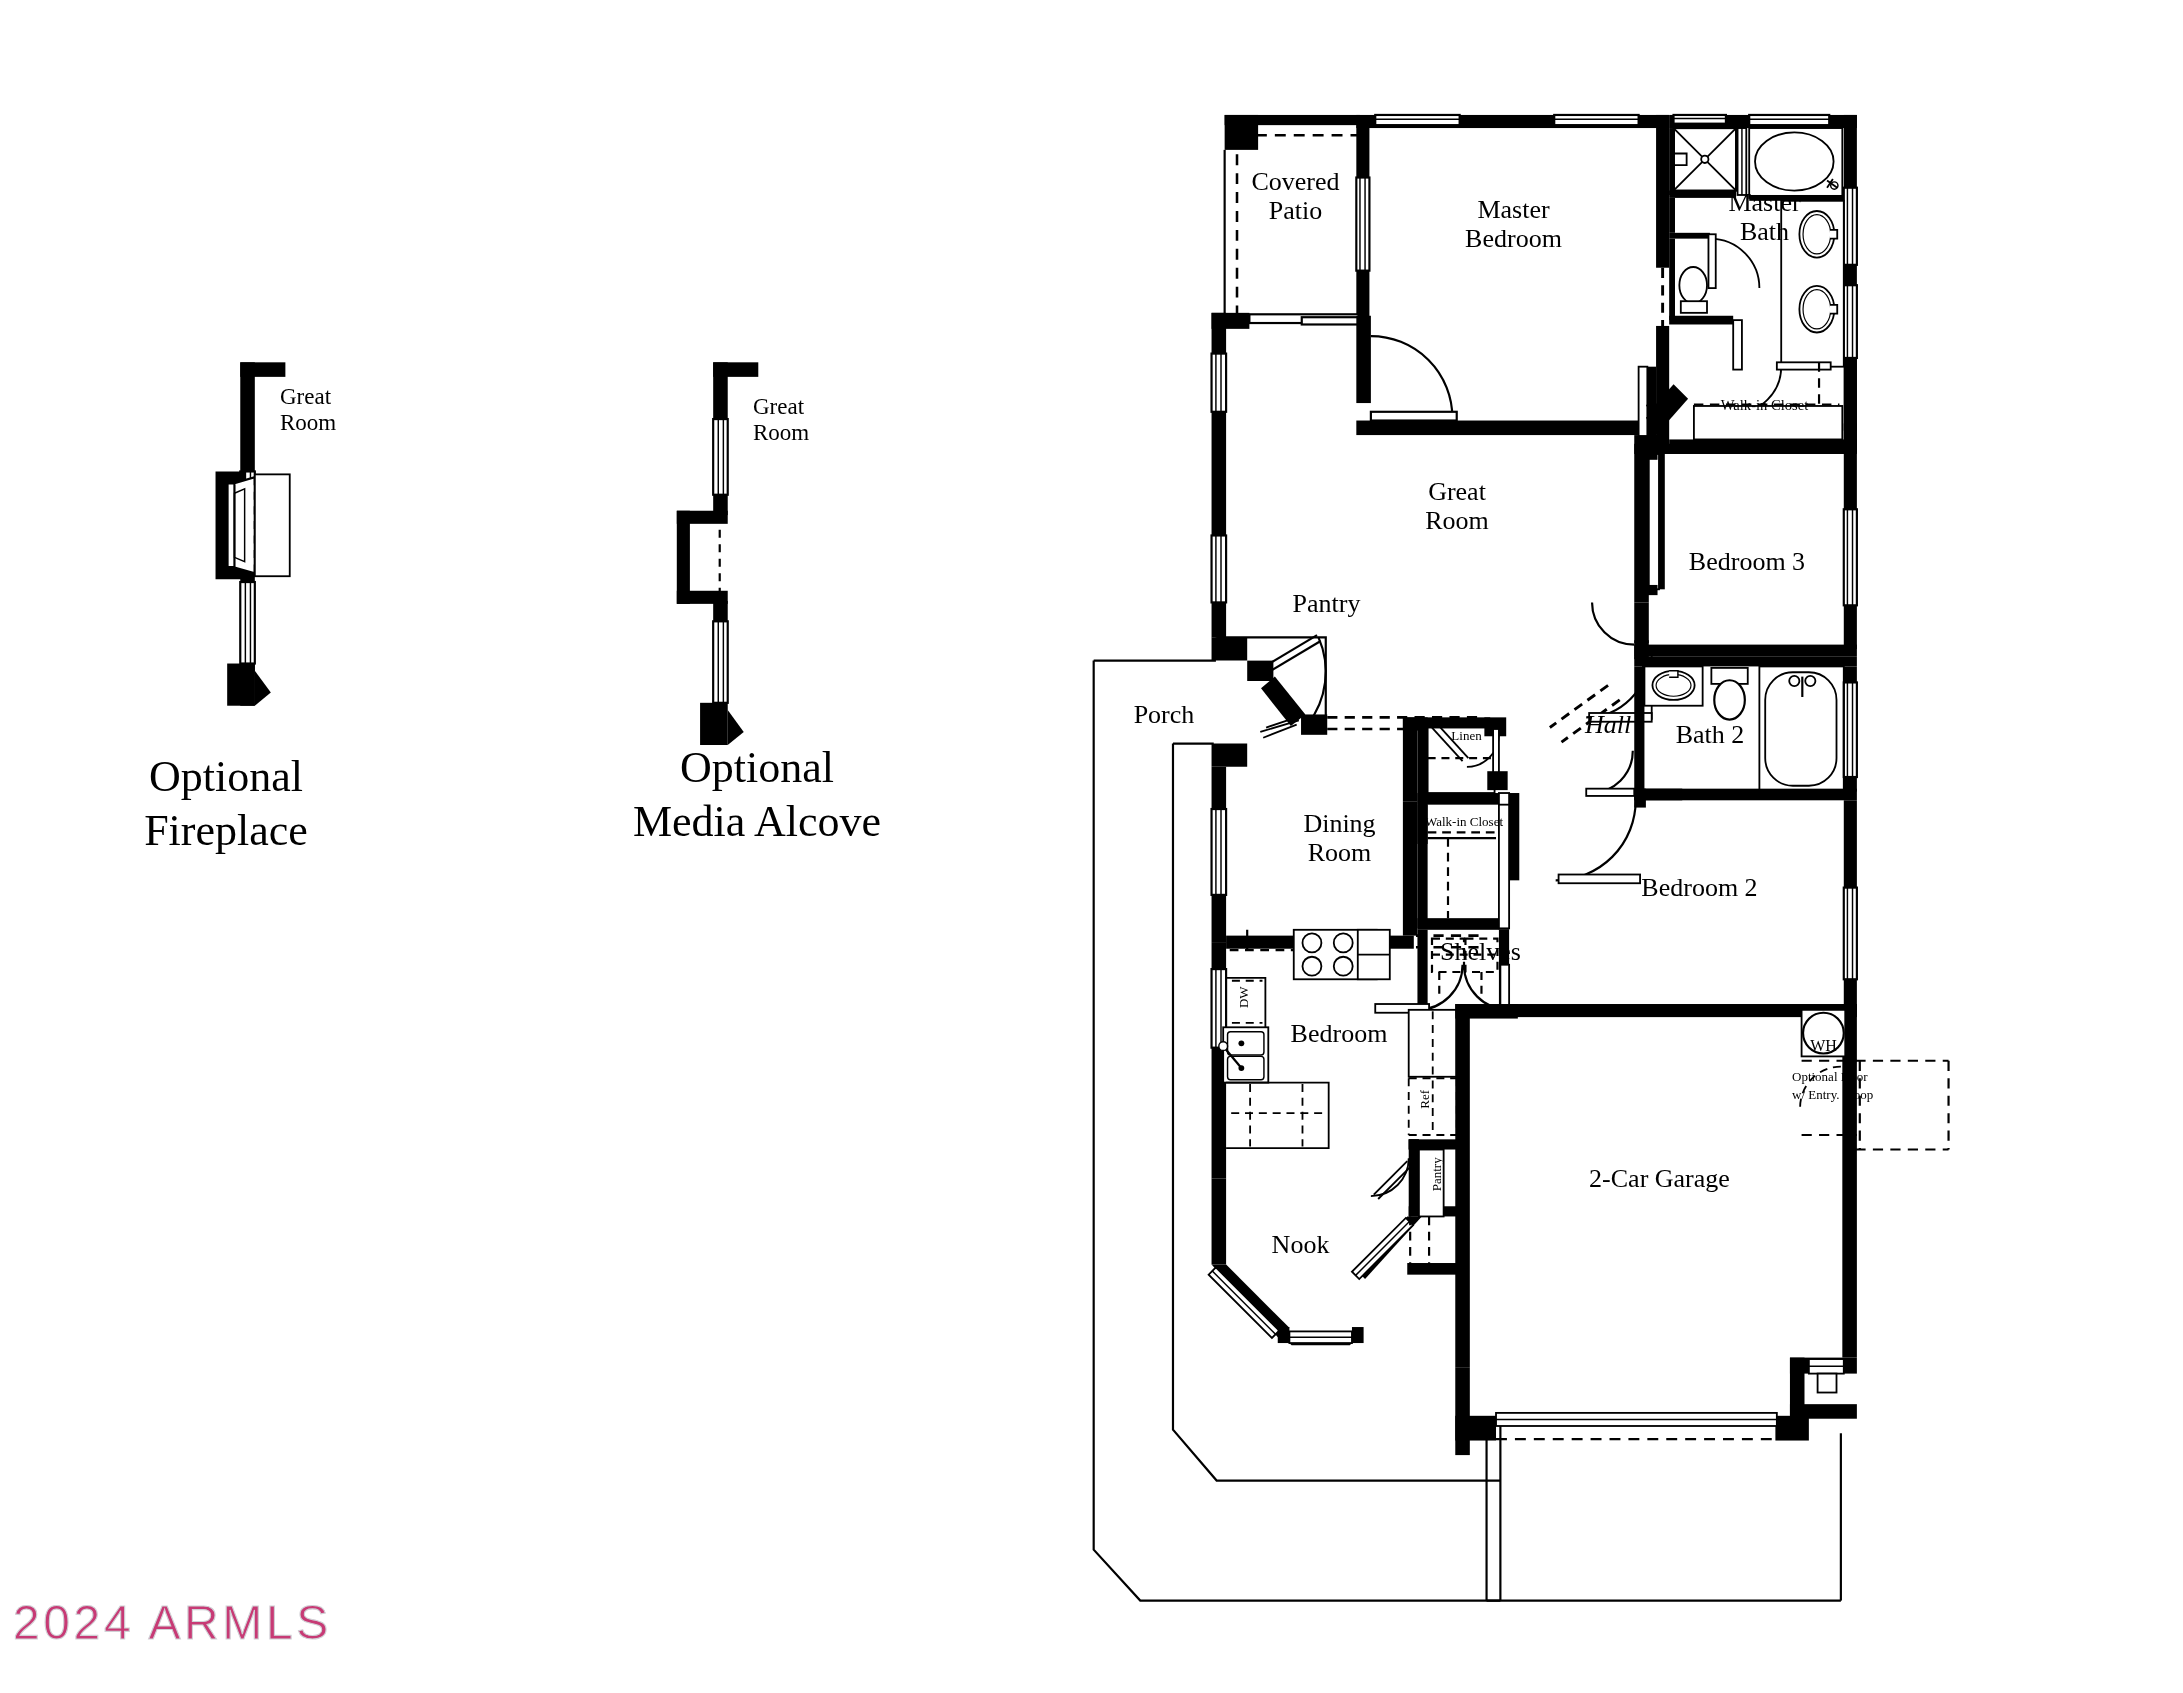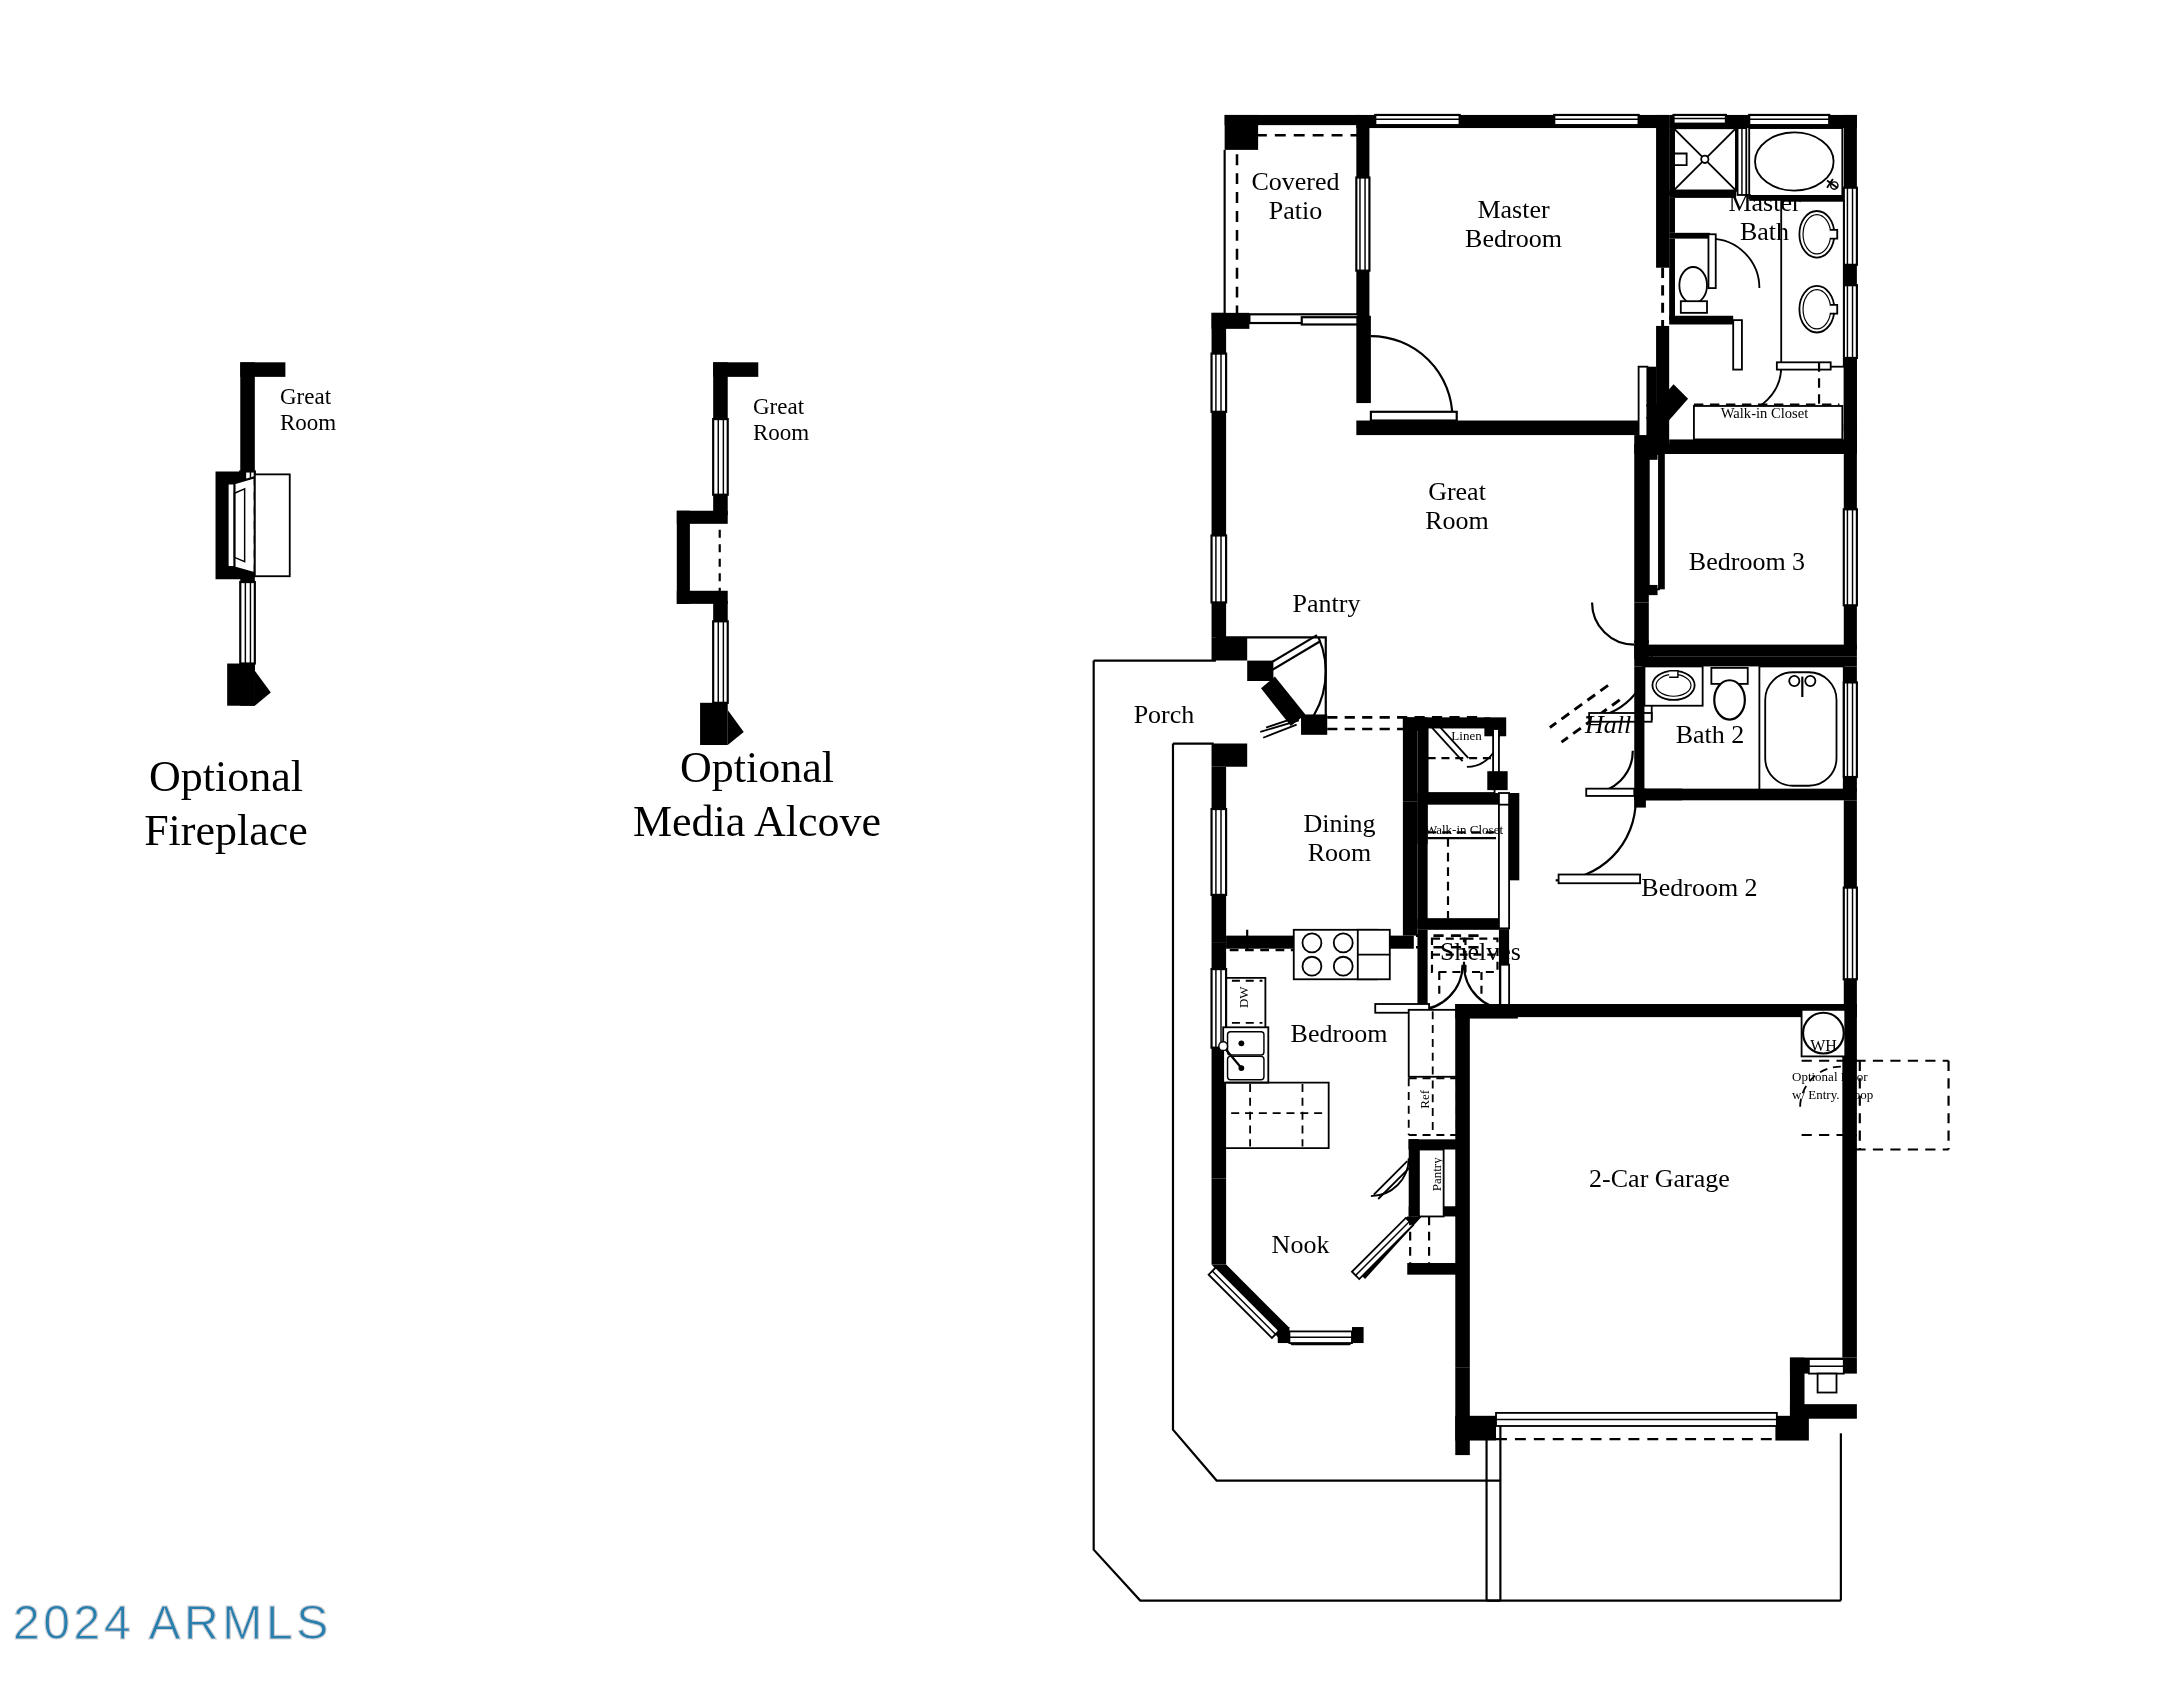--- a/index.html
+++ b/index.html
@@ -34,42 +34,41 @@
     white-space: pre;
     line-height: 1.12;
     text-align: center;
     pointer-events: none;
   }
   .lbl.room {
     font-size: 26px;
   }
   .lbl.small {
     font-size: 14.6px;
-    margin-top: 8px;
   }
   .lbl.tiny {
     font-size: 13px;
   }
   .lbl.opt-title {
     font-size: 44px;
     line-height: 1.22;
   }
   .lbl.opt-room {
     font-size: 23px;
     line-height: 1.15;
   }
   .rot90 { transform: rotate(-90deg); transform-origin: 50% 50%; }
   #watermark {
     position: absolute;
     left: 13px;
     top: 1595px;
     font-family: "Liberation Sans", "DejaVu Sans", sans-serif;
     font-size: 48px;
     letter-spacing: 3.6px;
-    color: #0369a1;
+    color: #be185d;
     -webkit-text-stroke: 1.1px #c9c9cf;
     opacity: .85;
     white-space: pre;
   }
 </style>
 </head>
 <body>
 
 <div id="sheet">
 

